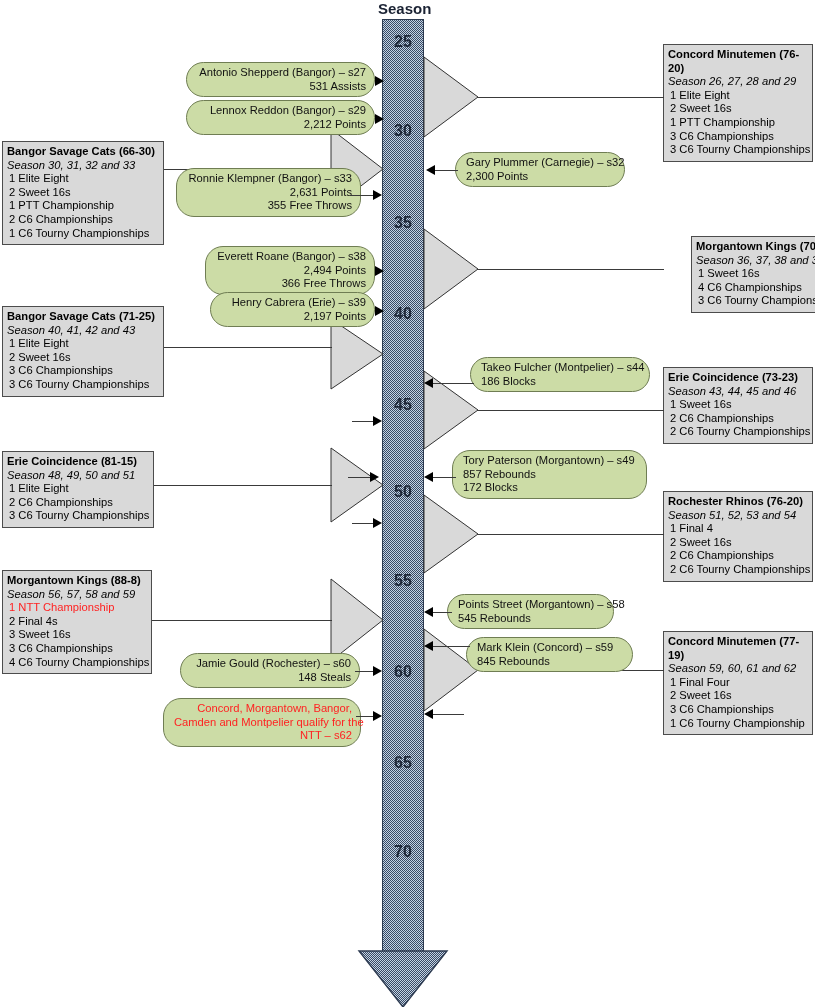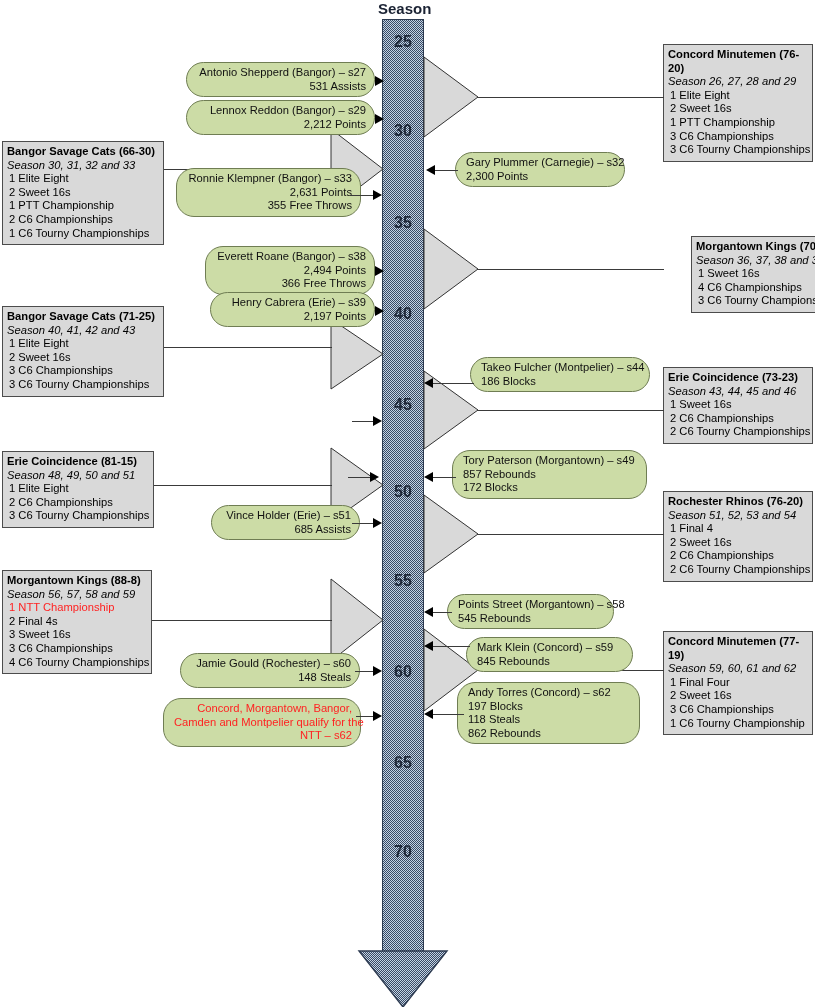--- a/index.html
+++ b/index.html
@@ -310,24 +310,20 @@
     <div class="pl">2,197 Points</div>
   </div>
   <div class="arrow-r" style="left:375px;top:306px;"></div>
 
   <div class="hline" style="left:352px;top:421px;width:26px;"></div>
   <div class="arrow-r" style="left:373px;top:416px;"></div>
 
   <div class="hline" style="left:348px;top:477px;width:26px;"></div>
   <div class="arrow-r" style="left:370px;top:472px;"></div>
 
-  <div class="pill right-txt" style="left:211px;top:505px;width:149px;">
-    <div class="pl">Vince Holder (Erie) – s51</div>
-    <div class="pl">685 Assists</div>
-  </div>
   <div class="hline" style="left:352px;top:523px;width:26px;"></div>
   <div class="arrow-r" style="left:373px;top:518px;"></div>
 
   <div class="pill right-txt" style="left:180px;top:653px;width:180px;">
     <div class="pl">Jamie Gould (Rochester) – s60</div>
     <div class="pl">148 Steals</div>
   </div>
   <div class="hline" style="left:355px;top:671px;width:23px;"></div>
   <div class="arrow-r" style="left:373px;top:666px;"></div>
 
@@ -368,22 +364,16 @@
   <div class="hline" style="left:432px;top:612px;width:20px;"></div>
   <div class="arrow-l" style="left:424px;top:607px;"></div>
 
   <div class="pill left-txt" style="left:466px;top:637px;width:167px;">
     <div class="pl">Mark Klein (Concord) – s59</div>
     <div class="pl">845 Rebounds</div>
   </div>
   <div class="hline" style="left:432px;top:646px;width:38px;"></div>
   <div class="arrow-l" style="left:424px;top:641px;"></div>
 
-  <div class="pill left-txt" style="left:457px;top:682px;width:183px;">
-    <div class="pl">Andy Torres (Concord) – s62</div>
-    <div class="pl">197 Blocks</div>
-    <div class="pl">118 Steals</div>
-    <div class="pl">862 Rebounds</div>
-  </div>
   <div class="hline" style="left:432px;top:714px;width:32px;"></div>
   <div class="arrow-l" style="left:424px;top:709px;"></div>
 
 </div>
 
 </body></html>

